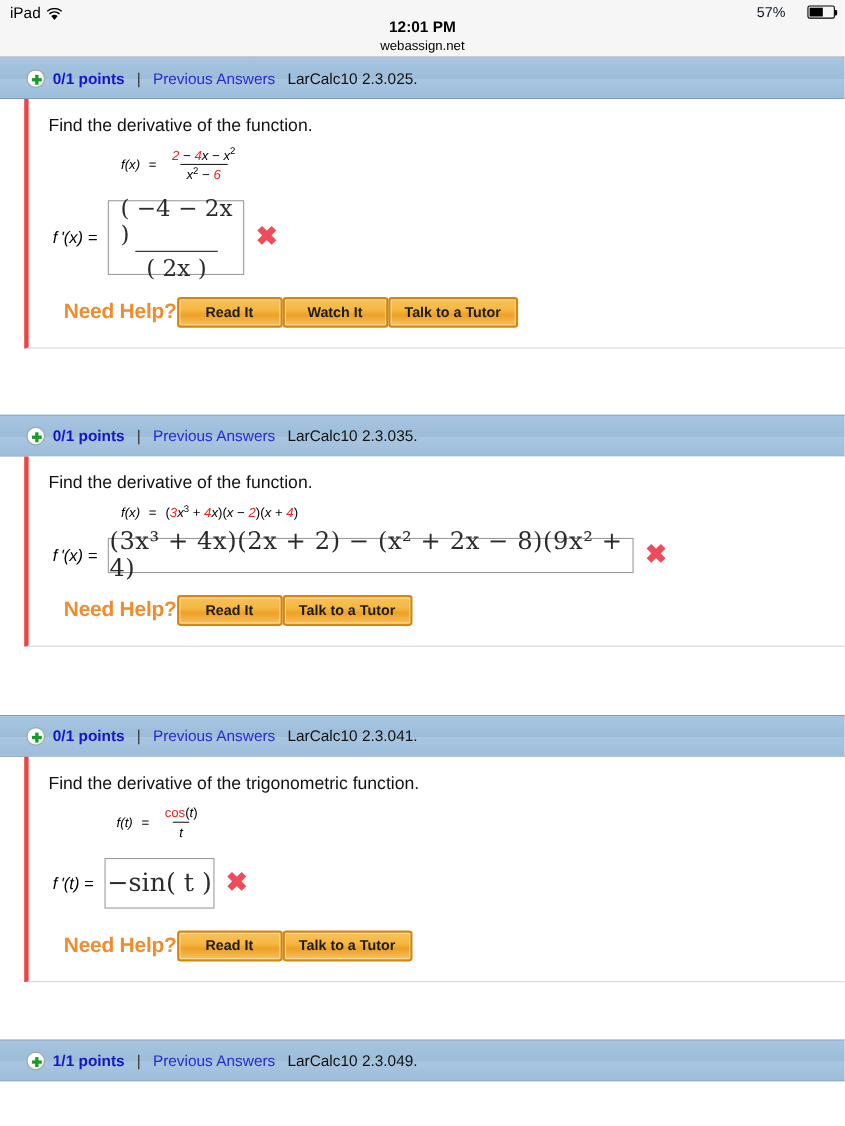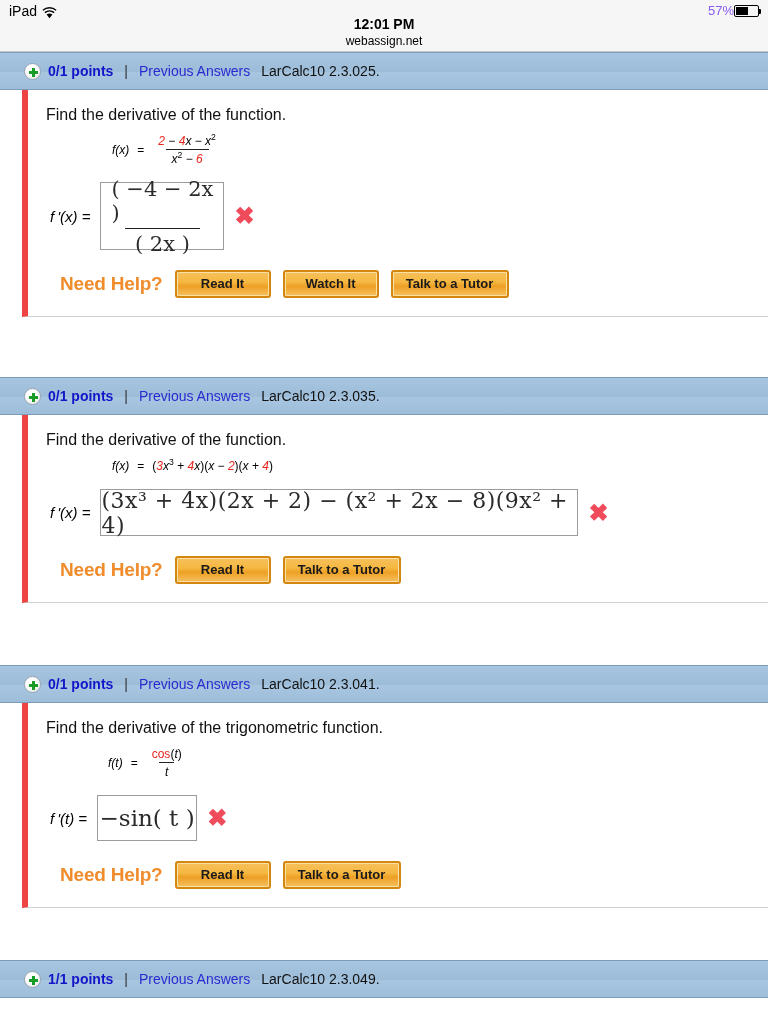--- a/index.html
+++ b/index.html
@@ -26,22 +26,22 @@
   }
   .wifi-icon { display:inline-block; width:15px; height:12px; position:relative; top:1px;}
   .sb-center {
     position: absolute; left: 0; right: 0; top: 16px;
     text-align: center;
   }
   .sb-time { font-size: 14px; font-weight: 600; color:#000; letter-spacing:0; }
   .sb-url  { font-size: 12px; color:#000; margin-top: 2px; }
   .sb-right {
     position: absolute; right: 9px; top: 3px;
-    display:flex; align-items:center; gap:0;
-    font-size: 13px; color:#8b5cf6;
+    display:flex; align-items:center; gap:20px;
+    font-size: 13px; color:#0f172a;
   }
   .battery {
     width: 25px; height: 12px; border: 1px solid #000; border-radius: 2px;
     position: relative; display:inline-block;
   }
   .battery::after {
     content:""; position:absolute; right:-3px; top:3px;
     width:2px; height:5px; background:#000; border-radius:0 1px 1px 0;
   }
   .battery .fill { position:absolute; left:1px; top:1px; bottom:1px; width:12px; background:#000;}
@@ -69,21 +69,21 @@
   }
   .plus-badge::before { left:4px; top:7.5px; width:9px; height:2.5px; }
   .plus-badge::after  { left:7.2px; top:4px; width:2.5px; height:9px; }
   .pts { color:#1414c8; font-weight:bold; font-size:14px; }
   .sep { color:#333; padding:0 4px; font-size: 14px;}
   .prev { color:#2a2ad0; font-size:14px; }
   .qref { color:#111; font-size:14px; margin-left: 4px;}
 
   .qbody {
     background:#fff;
-    border-left: 6px solid #ef4444;
+    border-left: 4px solid #ef4444;
     border-bottom: 1px solid #d0d0d0;
     margin-left: 22px;
     padding: 16px 0 18px 18px;
   }
   .prompt { font-size: 16px; color:#111; margin: 0 0 8px 0; }
   .red { color:#e8261c; }
 
   .given {
     display:flex; align-items:center; gap:8px;
     margin: 10px 0 0 66px;
@@ -104,21 +104,21 @@
   .ansbox {
     border: 1.5px solid #9c9c9c;
     background:#fff;
     display:flex; align-items:center; justify-content:center;
     font-family:"DejaVu Serif", serif;
     color:#2b2b2b;
   }
   .xmark { color:#ef4b5b; font-size: 24px; font-weight: bold; line-height:1; }
 
   
-  .helprow { display:flex; align-items:center; gap:12px; margin-top: 20px; }
+  .helprow { display:flex; align-items:center; margin-top: 20px; }
   .helplabel { color:#f08c2b; font-weight:bold; font-size:19px; letter-spacing:-0.2px; }
   .btn {
     background: linear-gradient(to bottom, #f6c05b 0%, #f5b842 40%, #eda026 60%, #f7c15f 100%);
     border: 2px solid #d4870f;
     border-radius: 3px;
     padding: 4px 11px 5px 11px;
     font-size: 13px; font-weight: bold; color:#1a1a1a;
     box-shadow: inset 0 0 0 1px #fbe0a6;
     cursor: pointer;
     white-space: nowrap;
@@ -207,21 +207,21 @@
     <p class="prompt">Find the derivative of the function.</p>
 
     <div class="given" style="margin-left:66px;">
       <span class="lhs">f(x)</span>
       <span class="eqs">=</span>
       <span>(<i class="red">3</i><i style="font-style:italic">x</i><sup class="e">3</sup> + <i class="red">4</i><i style="font-style:italic">x</i>)(<i style="font-style:italic">x</i> − <i class="red">2</i>)(<i style="font-style:italic">x</i> + <i class="red">4</i>)</span>
     </div>
 
     <div class="answerrow" style="margin-left:4px;">
       <span class="ansLabel">f '(x)  =</span>
-      <span class="ansbox" style="width:478px; height:47px; font-size:22px; letter-spacing:0.5px;">(3x³ + 4x)(2x + 2) − (x² + 2x − 8)(9x² + 4)</span>
+      <span class="ansbox" style="width:478px; height:32px; font-size:22px; letter-spacing:0.5px;">(3x³ + 4x)(2x + 2) − (x² + 2x − 8)(9x² + 4)</span>
       <span class="xmark">✖</span>
     </div>
 
     <div class="helprow" style="margin-left:14px;">
       <span class="helplabel">Need Help?</span>
       <button class="btn" style="width:96px;">Read It</button>
       <button class="btn" style="width:118px;">Talk to a Tutor</button>
     </div>
   </div>
 </div>

